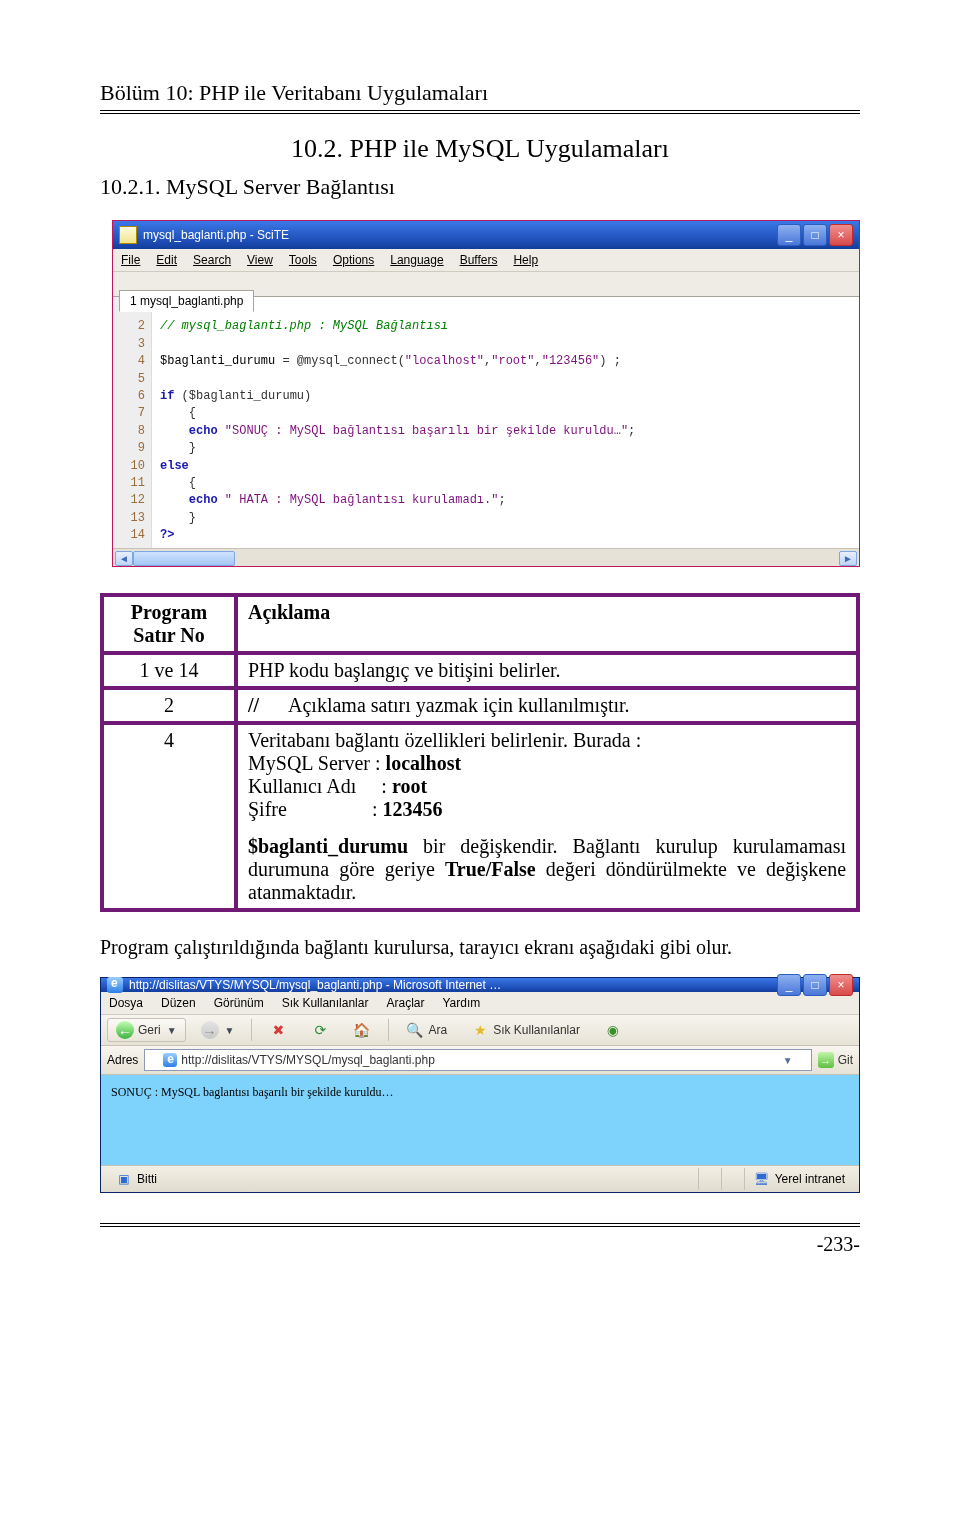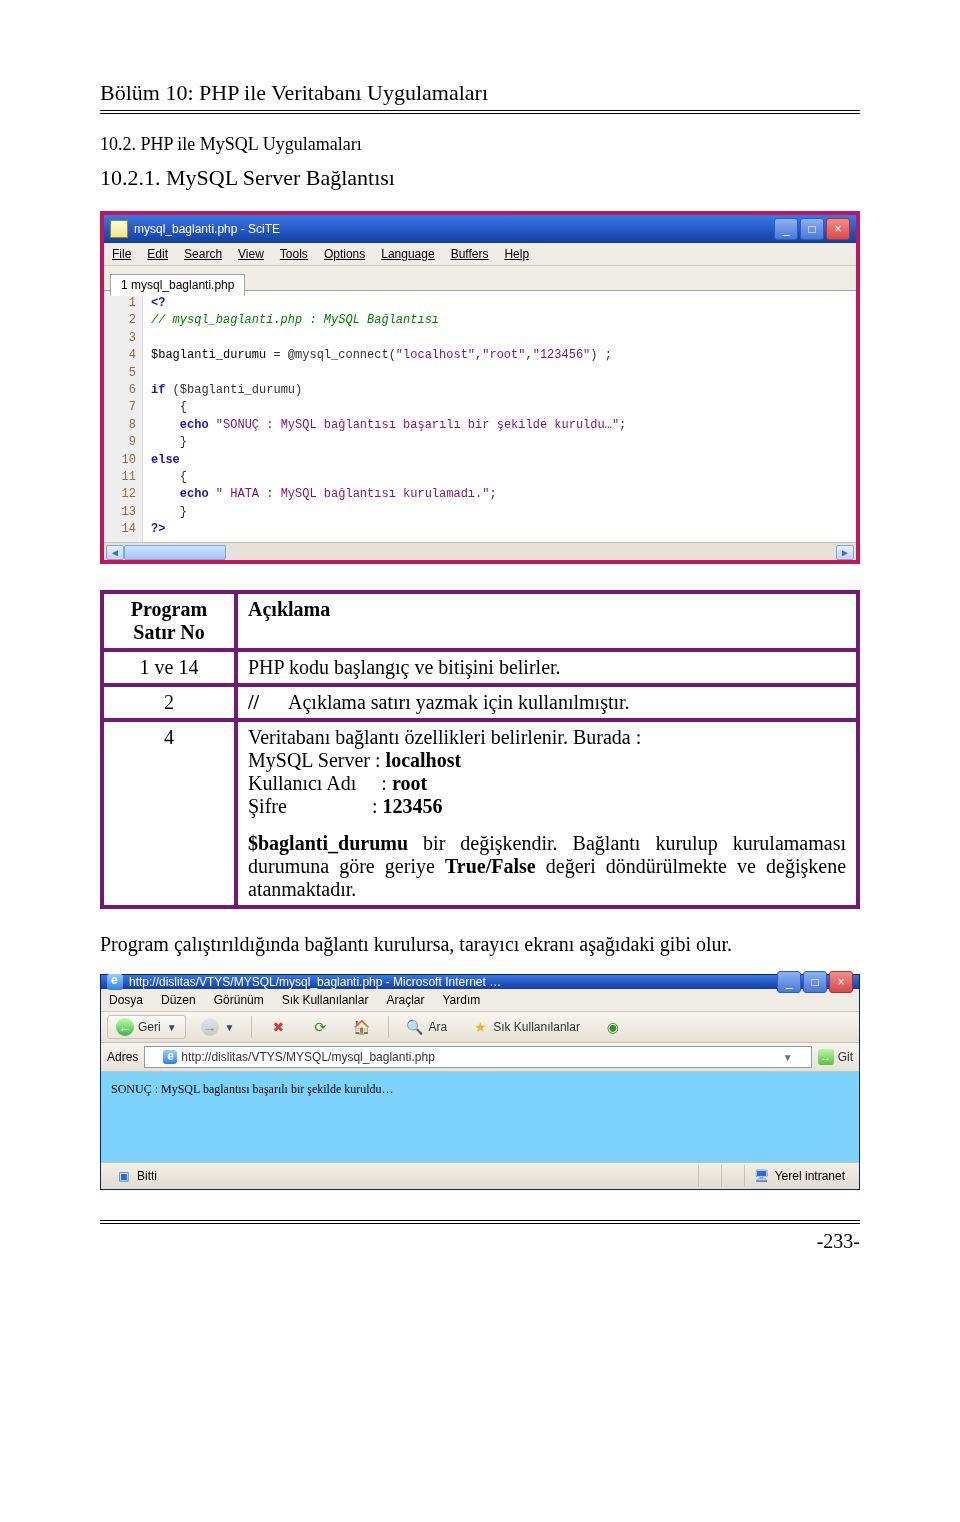--- a/index.html
+++ b/index.html
@@ -17,33 +17,35 @@
     font-size: 22px;
     margin: 0 0 4px 0;
   }
   .dbl-rule {
     border: none;
     border-top: 4px double #000;
     height: 0;
     margin: 0 0 20px 0;
   }
   .h1 {
-    font-size: 18px;
+    font-size: 26px;
     margin: 14px 0 10px 0;
+    text-align: center;
   }
   .h2 {
     font-size: 22px;
     margin: 10px 0 20px 0;
   }
 
   
   .scite-window {
-    border: 4px solid #be185d;
+    border: 1px solid #be185d;
     background: #efece5;
     margin-bottom: 26px;
+    margin-left: 12px;
   }
   .scite-titlebar {
     height: 28px;
     background: linear-gradient(to bottom,#3b78e7,#1e4fb8 70%,#123d9a);
     display: flex;
     align-items: center;
     color: #fff;
     font-family: Tahoma, Verdana, sans-serif;
     font-size: 12px;
     padding: 0 6px;
@@ -79,21 +81,21 @@
     border-bottom:1px solid #a7a39a;
     padding: 2px 6px 0 6px;
     font-family: Tahoma, sans-serif; font-size: 12px;
   }
   .scite-tab {
     display:inline-block;
     background:#fff;
     padding:3px 10px;
     border:1px solid #a7a39a;
     border-bottom:1px solid #fff;
-    position:relative; top:6px;
+    position:relative; top:16px;
   }
   .scite-editor {
     display:flex;
     background:#fff;
     font-family: Consolas, "Courier New", monospace;
     font-size: 12px;
     line-height: 1.45;
   }
   .gutter {
     width: 32px;

